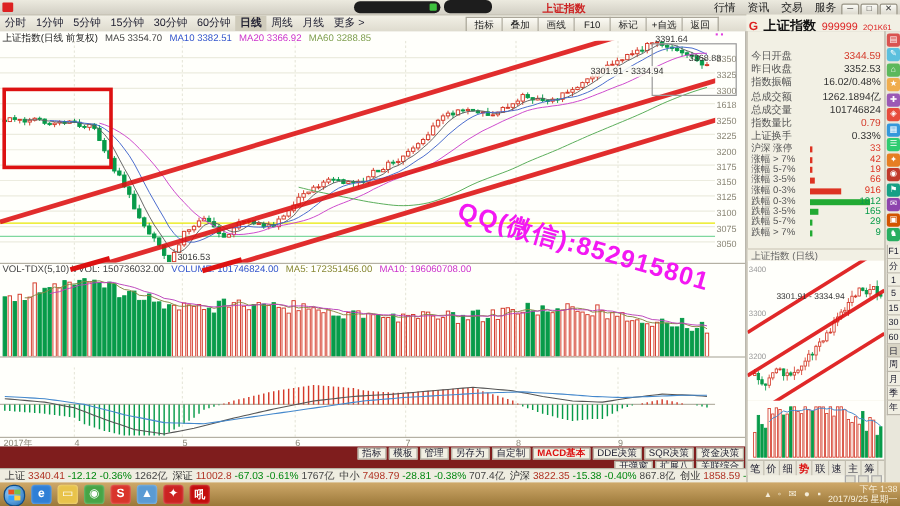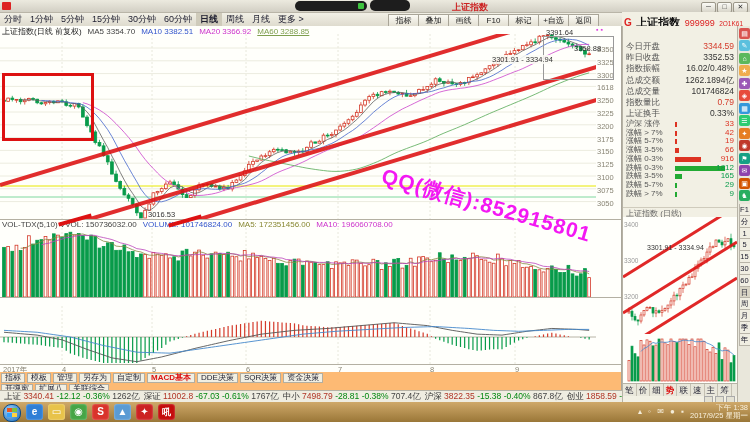--- a/index.html
+++ b/index.html
@@ -45,21 +45,21 @@
   .ind-header{position:absolute;left:2px;font-size:8px;white-space:nowrap;}
   .ind-header span{margin-right:6px;}
   #watermark{position:absolute;left:386px;top:136px;font-size:21px;font-weight:bold;color:#f318f3;
     transform:rotate(16deg);transform-origin:left top;white-space:nowrap;letter-spacing:1px;}
   #red-box{position:absolute;left:2px;top:47px;width:86px;height:62px;border:3px solid #dd1111;}
   #gray-box{position:absolute;left:543px;top:10px;width:69px;height:42px;border:1px solid #999;}
   .chart-label{position:absolute;font-size:7.5px;color:#333;}
   .red-tail{position:absolute;width:34px;height:4px;background:#dd1111;transform:rotate(-16deg);}
   #peak-dots{position:absolute;left:596px;top:0px;color:#e040e0;font-size:7px;font-weight:bold;}
   
-  #bottom-tabs{position:absolute;left:0;top:372px;width:621px;height:18px;background:#fdba74;font-size:8px;}
+  #bottom-tabs{position:absolute;left:0;top:372px;width:621px;height:18px;background:#7f1d1d;font-size:8px;text-align:right;}
   .btab{display:inline-block;padding:0 3px;margin:0 1px;line-height:8px;border:1px solid #b2ae a1;
     border:1px solid #b2aea1;background:#f1efe3;color:#223;}
   .btab.active{color:#d11;font-weight:bold;}
   
   #status-bar{position:absolute;left:0;top:390px;width:622px;height:12px;background:#efede1;
     border-top:1px solid #b6b2a5;font-size:8.5px;white-space:nowrap;overflow:hidden;}
   .seg{display:inline-block;margin-left:4px;}
   .seg .n{color:#333;} .seg .p{color:#b03324;} .seg .c{color:#00870f;} .seg .a{color:#444;}
   
   #right-panel{position:absolute;left:622px;top:26px;width:114px;height:376px;background:#f2f0e4;border-left:1px solid #b6b2a5;font-size:8.5px;}
@@ -101,37 +101,38 @@
 <div id="screen">
 
   <div id="titlebar">
     <div id="app-logo"></div>
     <span id="menu"><span class="menu-item">系统</span><span class="menu-item">功能</span><span class="menu-item">报价</span><span class="menu-item">分析</span><span class="menu-item">扩展市场行情</span><span class="menu-item">资讯</span><span class="menu-item">工具</span><span class="menu-item">帮助</span></span>
     <div class="pill" style="left:295px;top:1px;width:72px;height:10px;">
       <span style="position:absolute;right:3px;top:2px;width:6px;height:6px;background:#3ec23e;border-radius:1px;"></span>
     </div>
     <div class="pill" style="left:370px;top:0px;width:40px;height:11px;"></div>
     <span id="win-title">上证指数</span>
+    <span id="tb-links"><span class="tb-link">行情</span><span class="tb-link">资讯</span><span class="tb-link">交易</span><span class="tb-link">服务</span></span>
     <span id="win-btns"><span class="win-btn">─</span><span class="win-btn">□</span><span class="win-btn">✕</span></span>
   </div>
 
   <div id="toolbar">
     <span id="period-bar"><span class="period-item">分时</span><span class="period-item">1分钟</span><span class="period-item">5分钟</span><span class="period-item">15分钟</span><span class="period-item">30分钟</span><span class="period-item">60分钟</span><span class="period-item active">日线</span><span class="period-item">周线</span><span class="period-item">月线</span><span class="period-item">更多 &gt;</span></span>
     <span id="tool-buttons"><span class="tool-btn">指标</span><span class="tool-btn">叠加</span><span class="tool-btn">画线</span><span class="tool-btn">F10</span><span class="tool-btn">标记</span><span class="tool-btn">+自选</span><span class="tool-btn">返回</span></span>
   </div>
 
   <div id="quote-header">
     <span id="q-marker">G</span>
     <span id="q-name">上证指数</span>
     <span id="q-code">999999</span>
     <span id="q-tag">2Q1K61</span>
   </div>
 
   <div id="chart-area">
-    <div id="k-header"><span style="color: rgb(34, 34, 34);">上证指数(日线 前复权)</span><span style="color: rgb(68, 68, 68);">MA5 3354.70</span><span style="color: rgb(51, 85, 204);">MA10 3382.51</span><span style="color: rgb(204, 51, 204);">MA20 3366.92</span><span style="color: rgb(127, 159, 79); text-decoration: underline;">MA60 3288.85</span></div>
+    <div id="k-header"><span style="color: rgb(34, 34, 34);">上证指数(日线 前复权)</span><span style="color: rgb(68, 68, 68);">MA5 3354.70</span><span style="color: rgb(51, 85, 204);">MA10 3382.51</span><span style="color: rgb(204, 51, 204);">MA20 3366.92</span><span style="color: rgb(127, 159, 79);">MA60 3288.85</span></div>
     <svg id="svg-main" style="left:0;top:8px;" width="596" height="185">
         <line x1="0" y1="14" x2="596" y2="14" stroke="#ececdf" stroke-width="1"></line>
         <line x1="0" y1="26.8" x2="596" y2="26.8" stroke="#ececdf" stroke-width="1"></line>
         <line x1="0" y1="39.6" x2="596" y2="39.6" stroke="#ececdf" stroke-width="1"></line>
         <line x1="0" y1="52.400000000000006" x2="596" y2="52.400000000000006" stroke="#ececdf" stroke-width="1"></line>
         <line x1="0" y1="65.2" x2="596" y2="65.2" stroke="#ececdf" stroke-width="1"></line>
         <line x1="0" y1="78" x2="596" y2="78" stroke="#ececdf" stroke-width="1"></line>
         <line x1="0" y1="90.80000000000001" x2="596" y2="90.80000000000001" stroke="#ececdf" stroke-width="1"></line>
         <line x1="0" y1="103.60000000000001" x2="596" y2="103.60000000000001" stroke="#ececdf" stroke-width="1"></line>
         <line x1="0" y1="116.4" x2="596" y2="116.4" stroke="#ececdf" stroke-width="1"></line>

